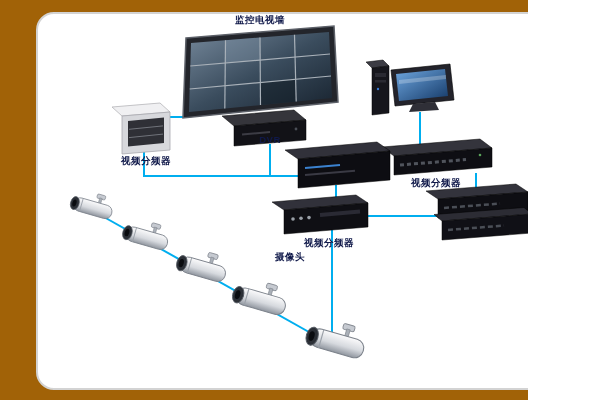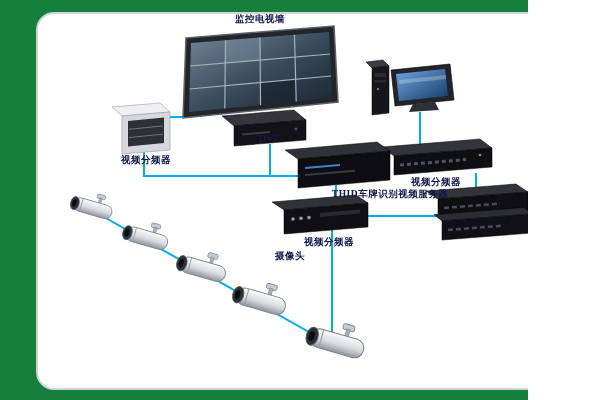--- a/index.html
+++ b/index.html
@@ -1,18 +1,18 @@
 <!DOCTYPE html>
 <html style="--connection-line: #00aeef; --label-text: #10194a; --card-border: #d3d3d3; --card-background: #ffffff;"><head>
 <meta charset="utf-8">
 <style>
   html,body{margin:0;padding:0;background:#ffffff;}
   .stage{
     position:relative;width:528px;height:400px;overflow:hidden;
-    background:#15803d;font-family:Liberation Serif, serif;
+    background:#a16207;font-family:Liberation Sans, sans-serif;
   }
   .card{
     position:absolute;left:36px;top:12px;width:526px;height:374px;
     background:var(--card-background,#ffffff);
     border:2px solid var(--card-border,#d3d3d3);
     border-radius:18px;
   }
   svg.layer{position:absolute;left:0;top:0;}
   .conn{stroke:var(--connection-line,#00aeef);stroke-width:2;fill:none;}
   .lbl{
@@ -143,17 +143,16 @@
       <use href="#cam" transform="translate(202,269) rotate(16) scale(1)"></use>
       <use href="#cam" transform="translate(260,301) rotate(16) scale(1.08)"></use>
       <use href="#cam" transform="translate(336,343) rotate(16) scale(1.18)"></use>
     </g>
   </svg>
 
   <div class="lbl" style="left:260px;top:14px">监控电视墙</div>
   <div class="lbl" style="left:146px;top:155px">视频分频器</div>
   <div class="lbl" style="left:270px;top:134px">DVR</div>
   <div class="lbl" style="left:436px;top:177px">视频分频器</div>
-  <div class="lbl" style="left:390px;top:189px">THID车牌识别视频服务器</div>
   <div class="lbl" style="left:329px;top:237px">视频分频器</div>
   <div class="lbl" style="left:290px;top:251px">摄像头</div>
 
 </div>
 
 </body></html>

